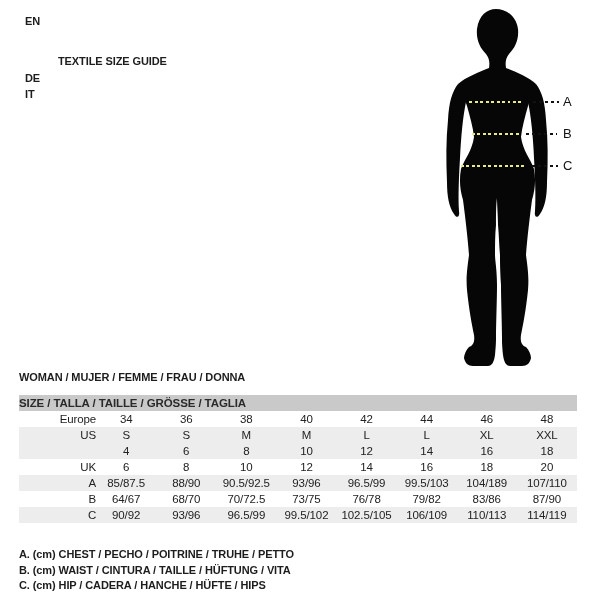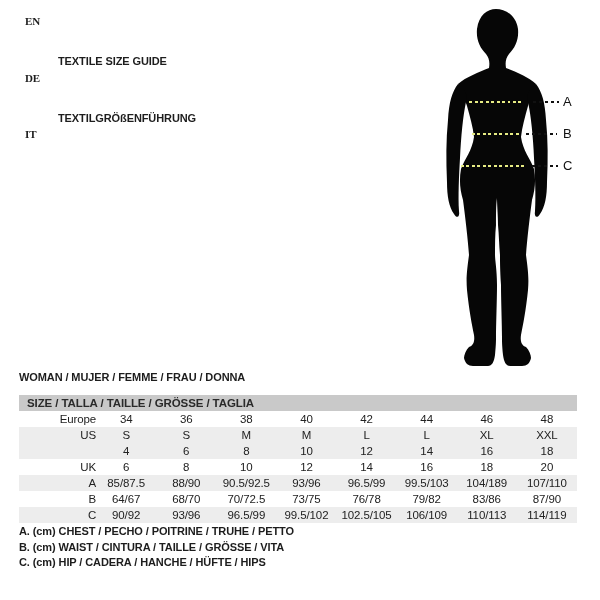--- a/index.html
+++ b/index.html
@@ -6,21 +6,21 @@
   body{
     width:600px;height:600px;background:#ffffff;
     font-family:"Liberation Sans", sans-serif;
     color:#1d1d1d; overflow:hidden; position:relative;
   }
   #canvas{position:absolute;left:0;top:0;width:600px;height:600px;background:#fff;}
 
   
   .lang-list{position:absolute;left:25px;top:13px;}
   .lang-row{display:flex;line-height:16.6px;font-size:11px;font-weight:bold;letter-spacing:-0.1px;}
-  .lang-code{width:33px;flex:0 0 33px;font-family:Liberation Serif, serif;}
+  .lang-code{width:33px;flex:0 0 33px;}
   .lang-label{white-space:nowrap;margin-top:40px;}
 
   
   .figure-wrap{position:absolute;left:0;top:0;width:600px;height:370px;}
   .figure-svg{position:absolute;left:430px;top:0;width:170px;height:370px;}
 
   .measure{position:absolute;height:2px;}
   .measure.body-dash{background:repeating-linear-gradient(90deg, var(--measure-dash,#e6eb83) 0 3px, transparent 3px 5.5px);}
   .measure.pointer-dash{background:repeating-linear-gradient(90deg, var(--pointer-dash,#111) 0 3px, transparent 3px 6px);}
   .measure-label{position:absolute;font-size:13px;font-weight:400;color:#111;line-height:14px;}
@@ -33,43 +33,42 @@
   .mB-lab {left:563px;top:127px;}
   .mC-body{left:461px;top:165px;width:65px;}
   .mC-ptr {left:532px;top:165px;width:26px;}
   .mC-lab {left:563px;top:159px;}
 
   
   .section-title{position:absolute;left:19px;top:371px;font-size:11px;font-weight:bold;letter-spacing:-0.1px;white-space:nowrap;text-align:right;}
 
   
   .size-table-wrap{position:absolute;left:19px;top:395px;width:558px;}
-  .size-table-header{height:16px;line-height:16px;font-size:11.5px;font-weight:bold;color:#2a2a2a;padding-left:8px;letter-spacing:-0.1px;}
+  .size-table-header{height:16px;line-height:16px;font-size:11.5px;font-weight:bold;color:#2a2a2a;padding-left:0;letter-spacing:-0.1px;}
   table.size-table{border-collapse:collapse;table-layout:fixed;width:558px;margin:0;}
   table.size-table td{height:16px;padding:0;font-size:11.5px;line-height:16px;color:#222;text-align:center;letter-spacing:-0.1px;white-space:nowrap;}
   table.size-table td.row-label{text-align:right;padding-left:4px;}
   tr.shaded td{background:var(--stripe-bg,#ededed);margin-top:25px;}
 
   
-  .legend{position:absolute;left:19px;top:524px;}
+  .legend{position:absolute;left:19px;top:547px;}
   .legend-line{font-size:11px;font-weight:bold;line-height:15.5px;letter-spacing:-0.1px;white-space:nowrap;}
 </style>
 </head>
 <body>
 
 <div id="canvas">
 
   <div class="lang-list" id="lang-list">
       <div class="lang-row">
         <span class="lang-code">EN</span>
         <span class="lang-label">TEXTILE SIZE GUIDE</span>
       </div>
       <div class="lang-row">
         <span class="lang-code">DE</span>
-        <span class="lang-label">TEXTILGRÖßENFÜHRUNG</span>
       </div>
       <div class="lang-row">
         <span class="lang-code">IT</span>
       </div>
     </div>
 
   <div class="figure-wrap">
     <svg class="figure-svg" viewBox="430 0 170 370" aria-hidden="true">
 
       <path d="M496 9
@@ -241,17 +240,17 @@
             <td>106/109</td>
             <td>110/113</td>
             <td>114/119</td>
           </tr>
         </tbody>
     </table>
   </div>
 
   <div class="legend" id="legend">
       <div class="legend-line">A. (cm) CHEST / PECHO / POITRINE / TRUHE / PETTO</div>
-      <div class="legend-line">B. (cm) WAIST / CINTURA / TAILLE / GRÖSSE / VITA</div>
+      <div class="legend-line">B. (cm) WAIST / CINTURA / TAILLE / HÜFTUNG / VITA</div>
       <div class="legend-line">C. (cm) HIP / CADERA / HANCHE / HÜFTE / HIPS</div>
     </div>
 
 </div>
 
 </body></html>

